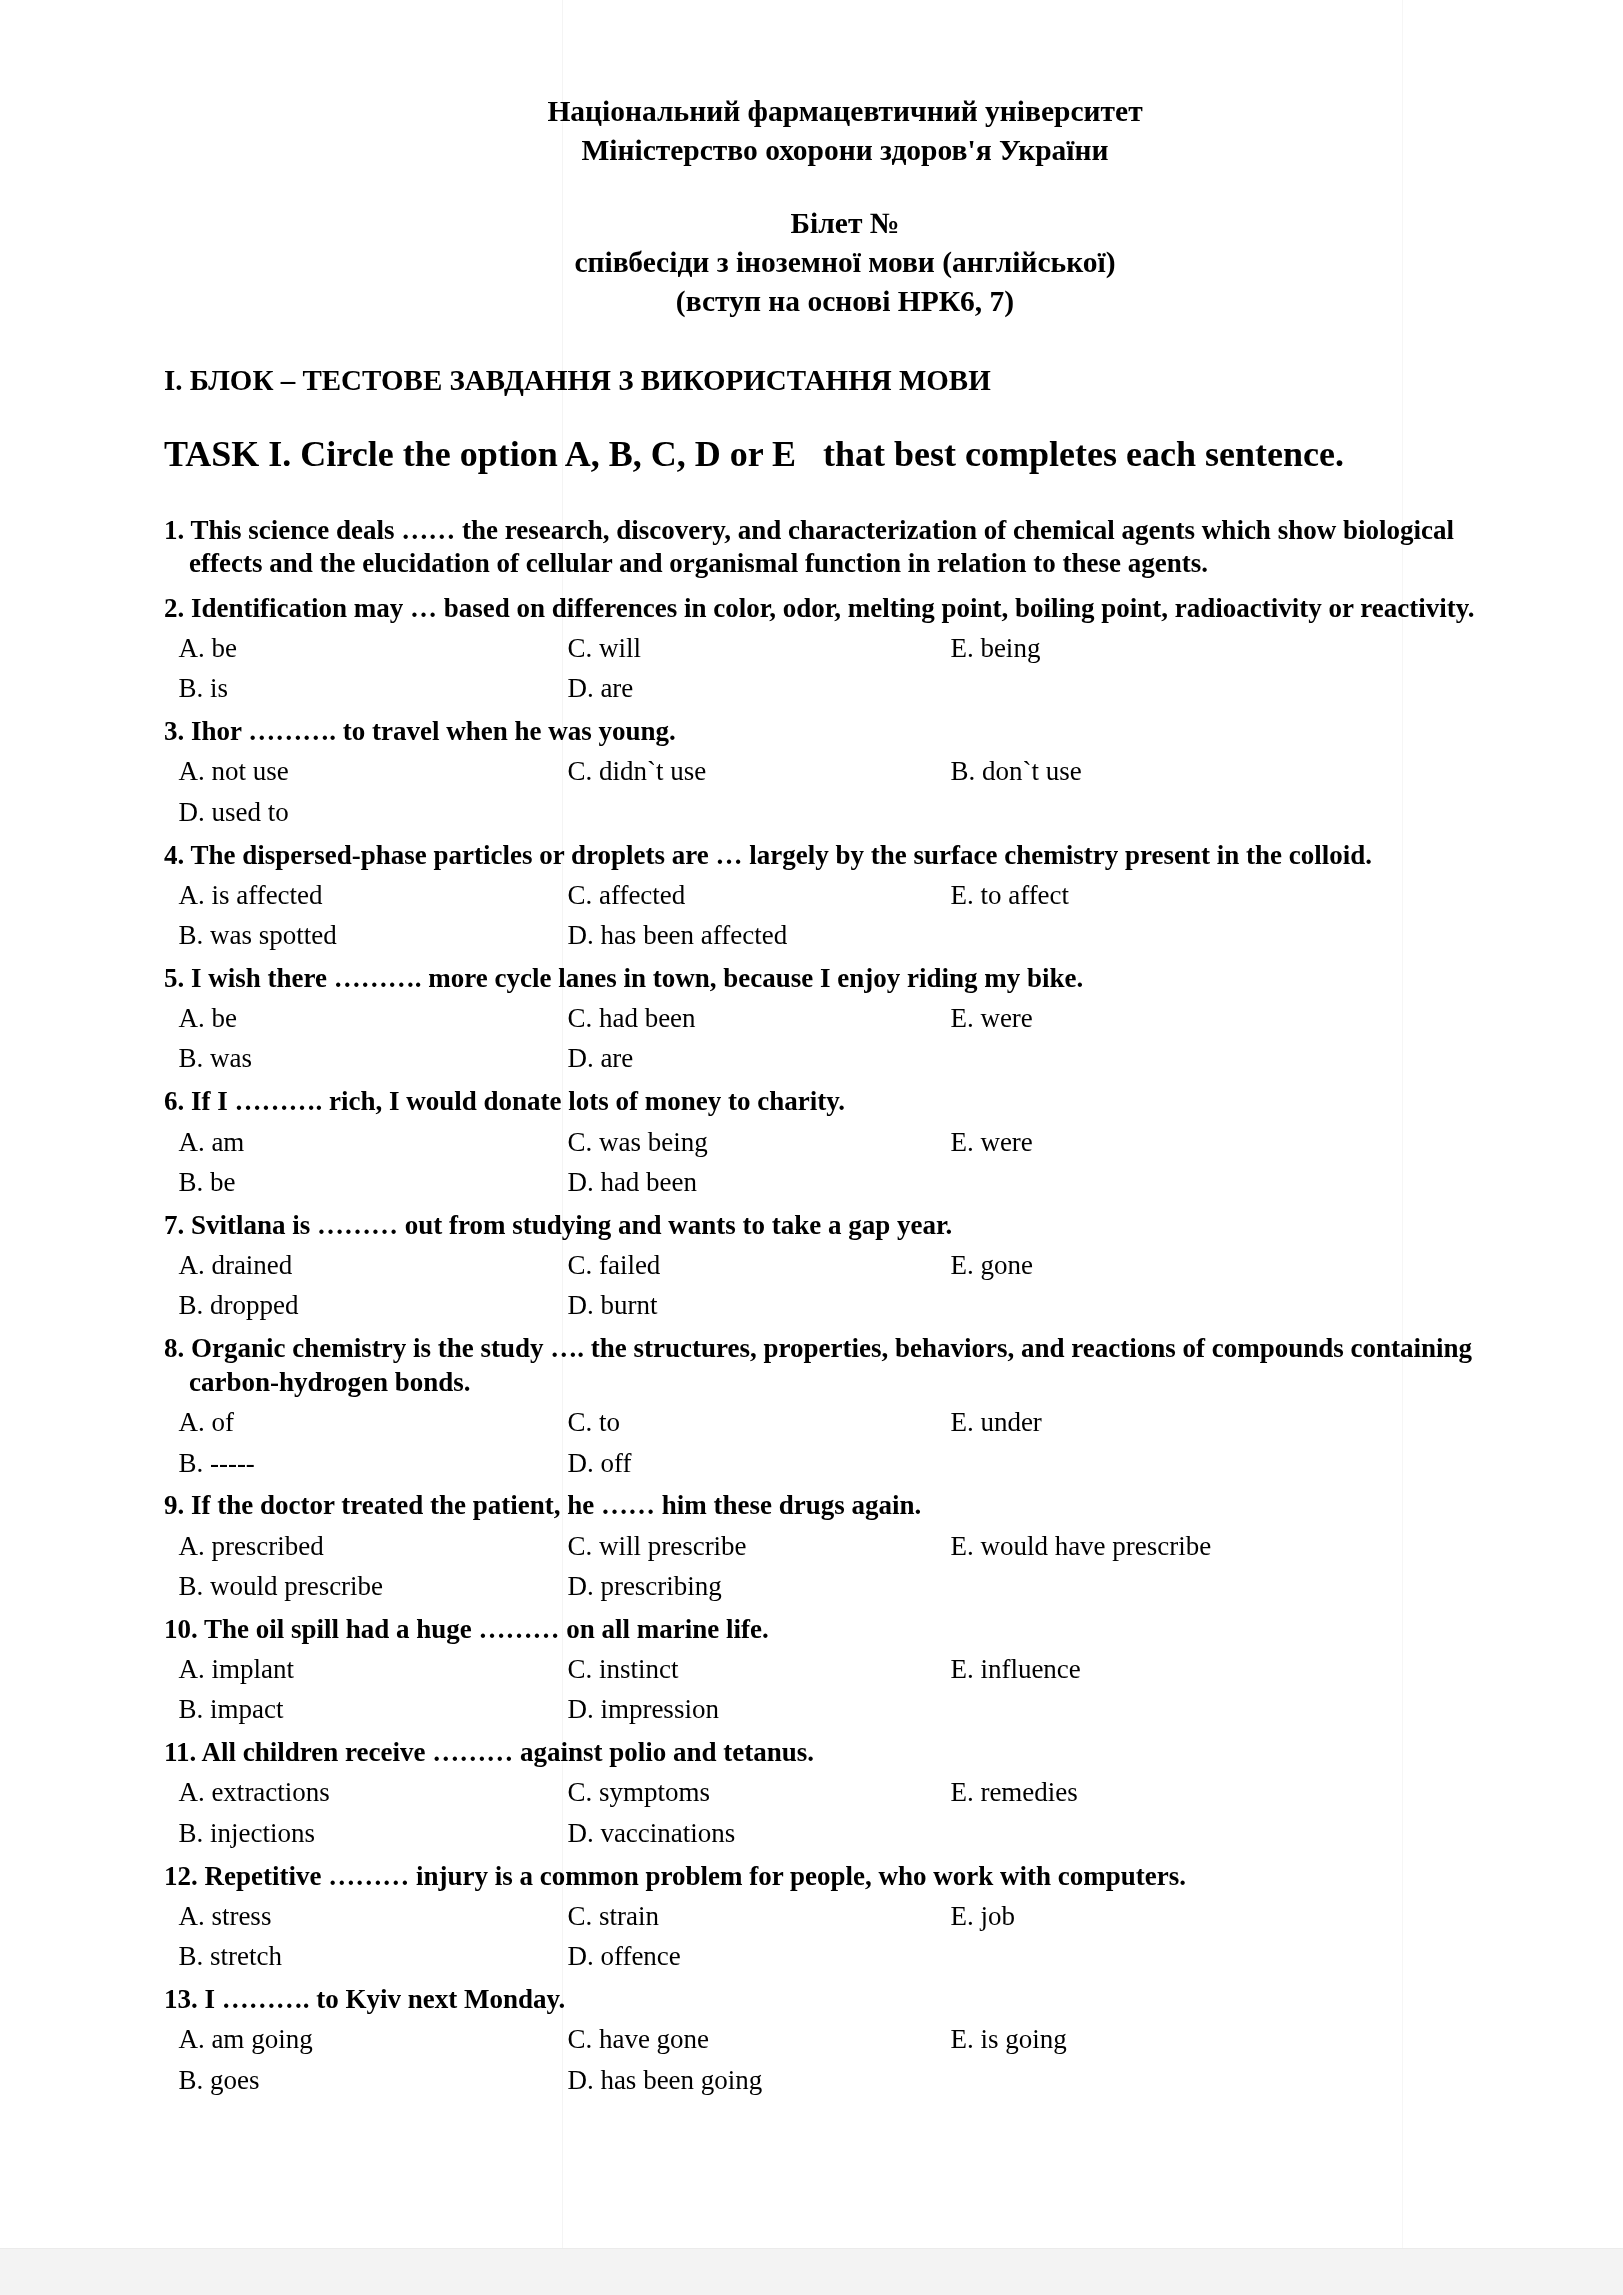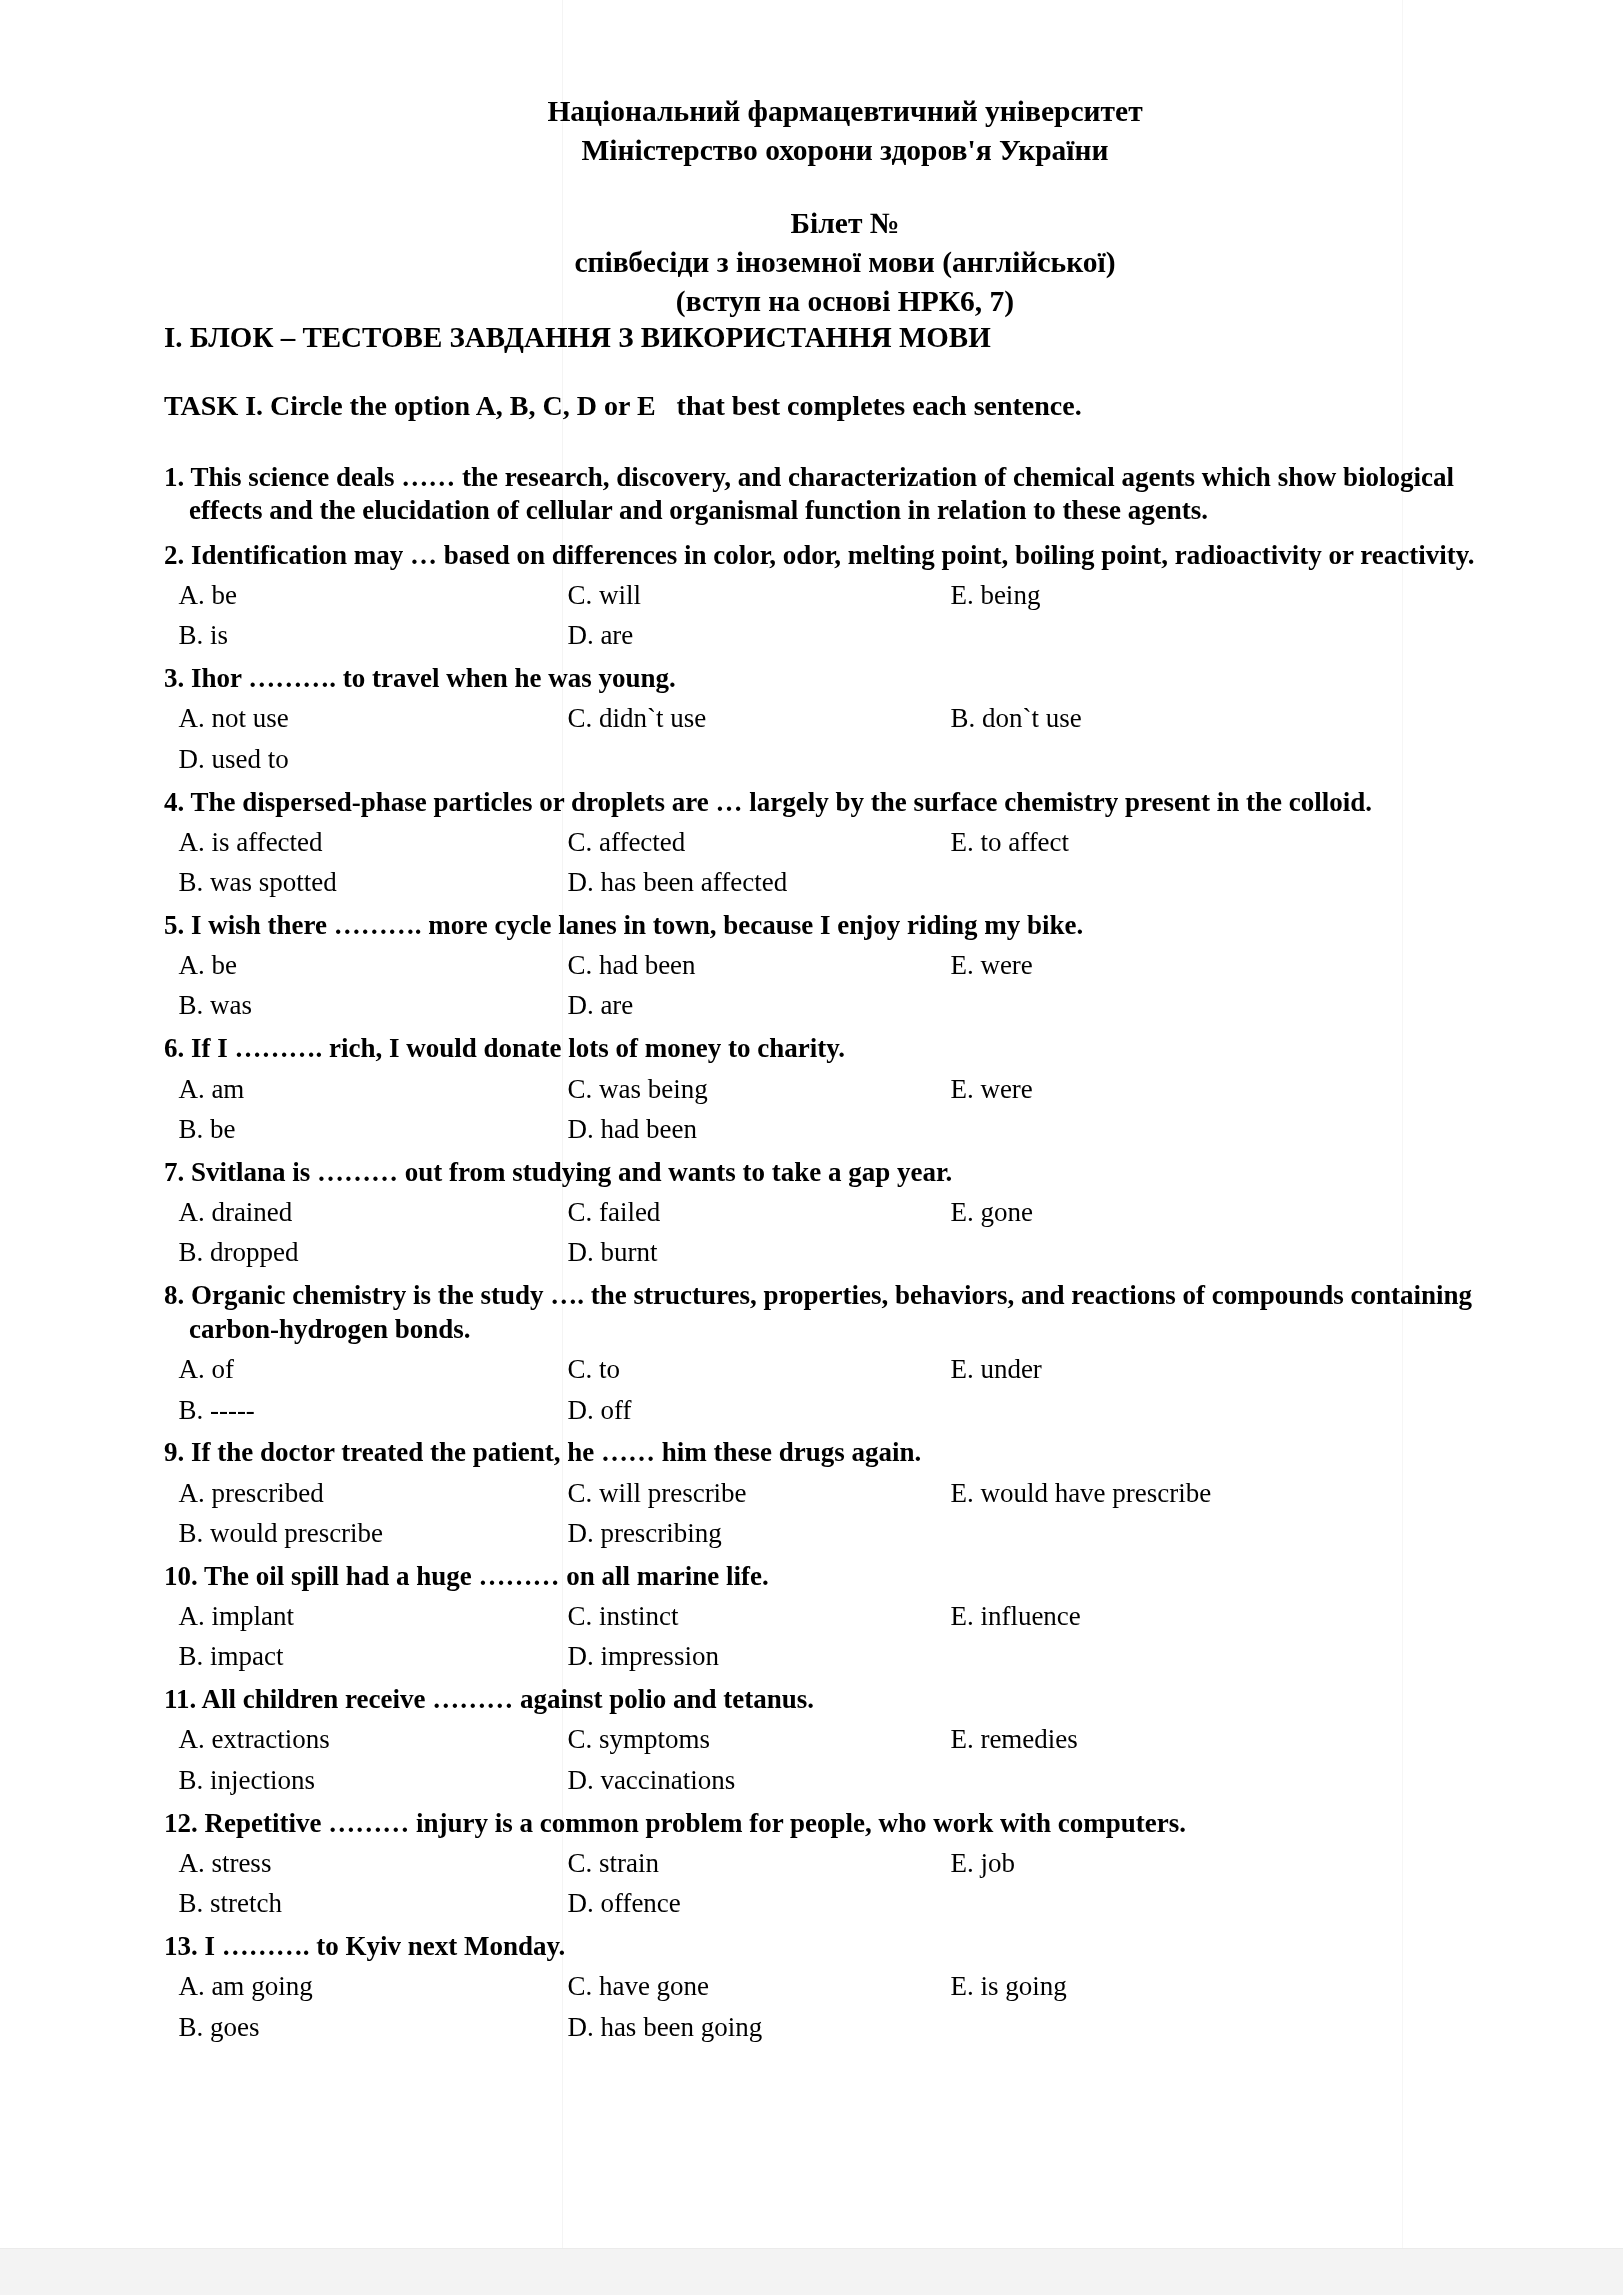--- a/index.html
+++ b/index.html
@@ -26,24 +26,25 @@
   .ticket-header {
     text-align: center;
     font-weight: bold;
     font-size: 29.5px;
     line-height: 1.32;
     margin-top: 34px;
   }
   .section-title {
     font-weight: bold;
     font-size: 29px;
+    margin-top: 43px;
   }
   .task-line {
     font-weight: bold;
-    font-size: 28px;
+    font-size: 36px;
     margin-top: 36px;
   }
   .question-list { margin-top: 39px; }
   .question { margin-bottom: 10.5px; margin-top: 6px; }
   .stem {
     font-weight: bold;
     font-size: 27px;
     line-height: 1.25;
     margin: 0 0 6.5px 0;
     padding-left: 25px;

